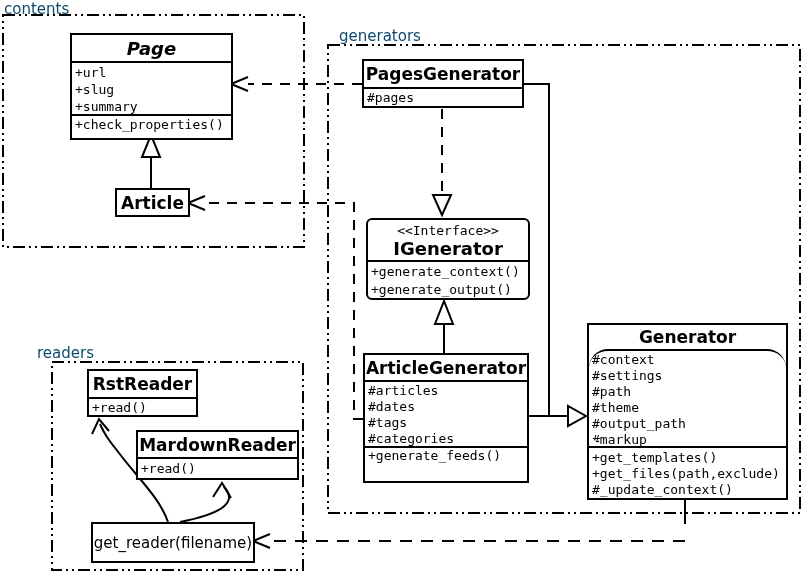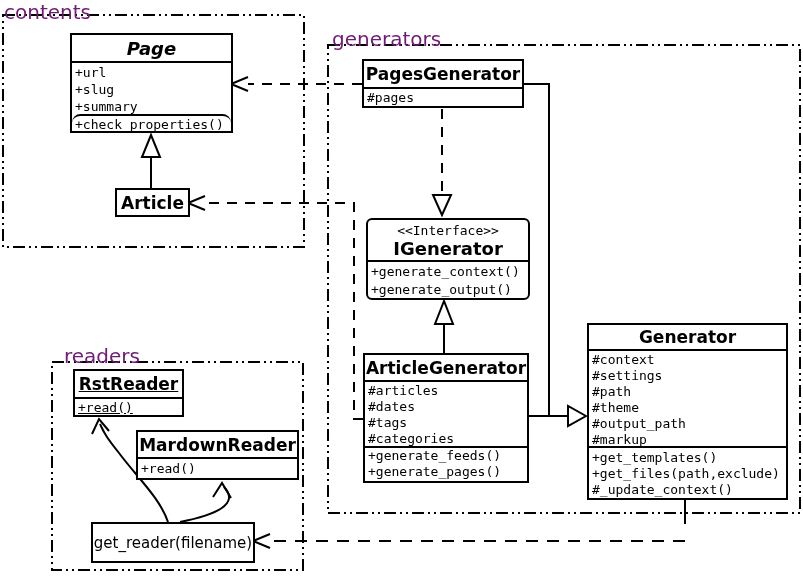--- a/index.html
+++ b/index.html
@@ -1,20 +1,20 @@
 <!DOCTYPE html>
 <html><head>
 <meta charset="utf-8">
 <style>
   html,body{margin:0;padding:0;background:#ffffff;}
   #canvas{position:relative;width:803px;height:579px;background:#ffffff;overflow:hidden;
           font-family:"DejaVu Sans",sans-serif;color:#000;}
   #edges{position:absolute;left:0;top:0;z-index:1;}
   .pkg-label{position:absolute;z-index:3;font-family:"DejaVu Sans",sans-serif;
-             font-size:20px;color:#701a75;white-space:nowrap;}
+             font-size:15px;color:#0c4a6e;white-space:nowrap;}
   .cls{position:absolute;z-index:2;background:#ffffff;border:2px solid #000;box-sizing:content-box;}
   .cls-title{font-family:"DejaVu Sans",sans-serif;font-weight:bold;font-size:17px;
              text-align:center;display:flex;align-items:center;justify-content:center;
              white-space:nowrap;overflow:hidden;}
   .cls-sec{border-top:2px solid #000;font-family:"DejaVu Sans Mono",monospace;font-size:13px;
            padding:1px 0 0 3px;white-space:pre;overflow:hidden;box-sizing:border-box;}
   .stereotype{font-family:"DejaVu Sans Mono",monospace;font-size:13px;font-weight:normal;
               text-align:center;line-height:15px;padding-top:3px;}
   .iface-name{font-family:"DejaVu Sans",sans-serif;font-weight:bold;font-size:18px;
               text-align:center;line-height:21px;}
@@ -78,27 +78,27 @@
       <path d="M109,431 L99,419 L92,434"></path>
     </g>
 
     <g stroke="#000" stroke-width="2" fill="none">
       <path d="M180,522 C216,515 240,504 224,487"></path>
       <path d="M231,498 L222,483 L213,497"></path>
     </g>
   </svg>
 
   <div class="pkg-label" style="left:4px;top:0px;">contents</div>
-  <div class="pkg-label" style="left:332px;top:27px;">generators</div>
-  <div class="pkg-label" style="left:64px;top:344px;text-align:center;">readers</div>
+  <div class="pkg-label" style="left:339px;top:27px;">generators</div>
+  <div class="pkg-label" style="left:37px;top:344px;text-align:center;">readers</div>
 
   <div class="cls" style="left:70px;top:33px;width:159px;">
     <div class="cls-title pagetitle" style="height:26px;">Page</div>
     <div class="cls-sec" style="height:53px;line-height:17px;"><div>+url</div><div>+slug</div><div>+summary</div></div>
-    <div class="cls-sec" style="height:17px;line-height:16px;border-radius:9px;"><div>+check_properties()</div></div>
+    <div class="cls-sec" style="height:24px;line-height:16px;"><div>+check_properties()</div></div>
   </div>
 
   <div class="cls" style="left:115px;top:188px;width:71px;">
     <div class="cls-title" style="height:25px;">Article</div>
   </div>
 
   <div class="cls" style="left:362px;top:59px;width:158px;">
     <div class="cls-title" style="height:26px;">PagesGenerator</div>
     <div class="cls-sec" style="height:19px;line-height:16px;"><div>#pages</div></div>
   </div>
@@ -107,30 +107,30 @@
     <div style="height:40px;">
       <div class="stereotype">&lt;&lt;Interface&gt;&gt;</div>
       <div class="iface-name">IGenerator</div>
     </div>
     <div class="cls-sec" style="height:38px;line-height:18px;"><div>+generate_context()</div><div>+generate_output()</div></div>
   </div>
 
   <div class="cls" style="left:363px;top:353px;width:162px;">
     <div class="cls-title" style="height:25px;">ArticleGenerator</div>
     <div class="cls-sec" style="height:66px;line-height:16px;"><div>#articles</div><div>#dates</div><div>#tags</div><div>#categories</div></div>
-    <div class="cls-sec" style="height:35px;line-height:16px;padding-top:0;"><div>+generate_feeds()</div><div>+generate_pages()</div></div>
+    <div class="cls-sec" style="height:35px;line-height:16px;padding-top:0;"><div>+generate_feeds()</div></div>
   </div>
 
   <div class="cls" style="left:587px;top:323px;width:197px;">
     <div class="cls-title" style="height:24px;">Generator</div>
-    <div class="cls-sec" style="height:97px;line-height:16px;"><div>#context</div><div>#settings</div><div>#path</div><div>#theme</div><div>#output_path</div><div>#markup</div></div>
+    <div class="cls-sec" style="height:97px;line-height:16px;border-radius:19px;"><div>#context</div><div>#settings</div><div>#path</div><div>#theme</div><div>#output_path</div><div>#markup</div></div>
     <div class="cls-sec" style="height:52px;line-height:16px;padding-top:2px;"><div>+get_templates()</div><div>+get_files(path,exclude)</div><div>#_update_context()</div></div>
   </div>
 
-  <div class="cls" style="left:73px;top:369px;width:107px;text-decoration:underline;">
+  <div class="cls" style="left:87px;top:369px;width:107px;">
     <div class="cls-title" style="height:26px;">RstReader</div>
     <div class="cls-sec" style="height:18px;line-height:16px;"><div>+read()</div></div>
   </div>
 
   <div class="cls" style="left:136px;top:430px;width:159px;">
     <div class="cls-title" style="height:25px;">MardownReader</div>
     <div class="cls-sec" style="height:21px;line-height:18px;"><div>+read()</div></div>
   </div>
 
   <div class="plainbox" style="left:91px;top:522px;width:160px;height:37px;">

